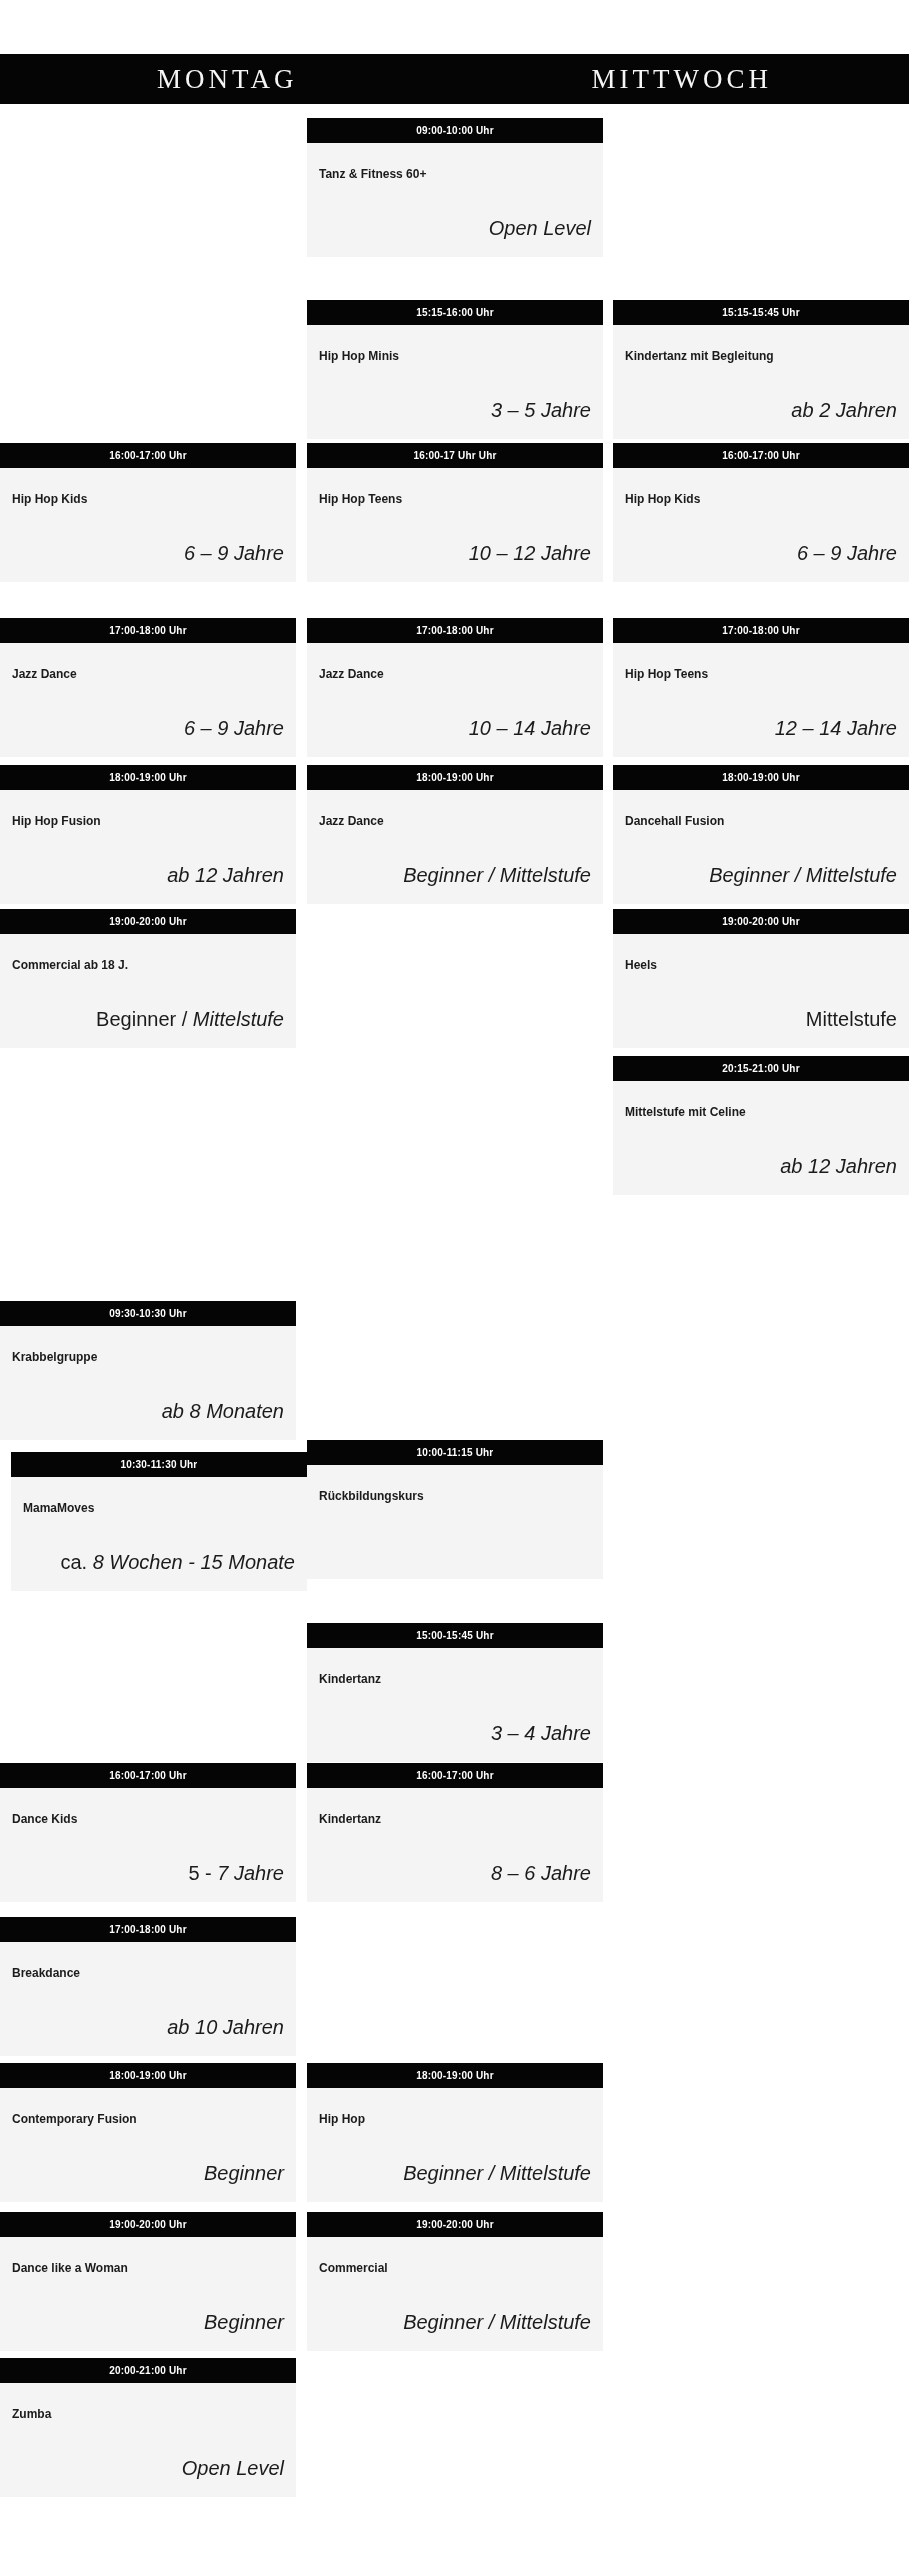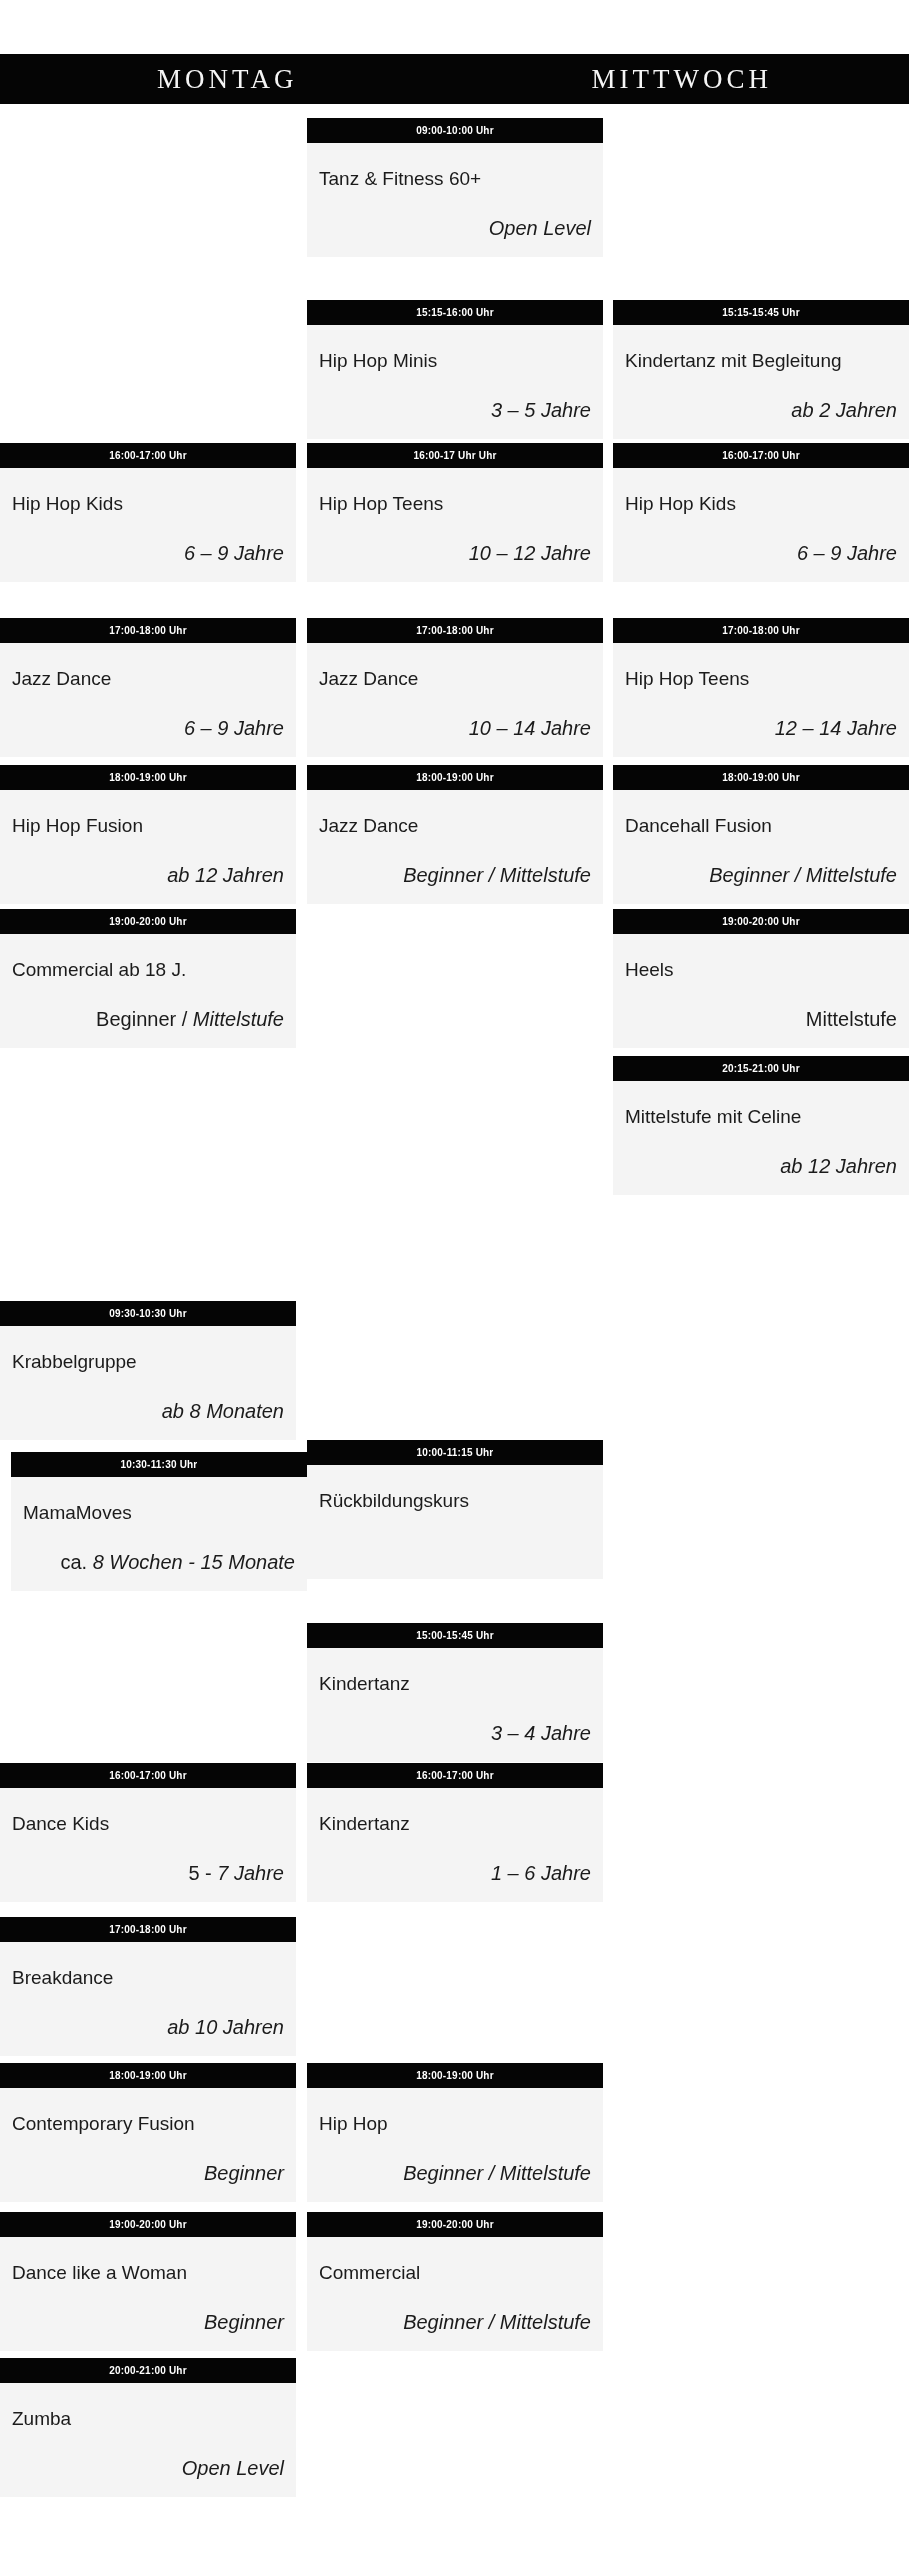--- a/index.html
+++ b/index.html
@@ -51,22 +51,22 @@
   .card-body{
     height:114px;
     background:var(--body-bg);
     box-sizing:border-box;
     padding:25px 12px 17px 12px;
     display:flex;
     flex-direction:column;
     justify-content:space-between;
   }
   .card-title{
-    font-weight:normal;
-    font-size:19px;
+    font-weight:bold;
+    font-size:12px;
     color:var(--text);
     line-height:1.15;
     white-space:nowrap;
   }
   .card-level{
     align-self:flex-end;
     font-size:20px;
     color:var(--text);
     text-align:right;
     white-space:pre;
@@ -251,21 +251,21 @@
         <div class="card-time">15:00-15:45 Uhr</div>
         <div class="card-body">
           <div class="card-title">Kindertanz</div>
           <div class="card-level"><span class="italic">3 – 4 Jahre</span></div>
         </div>
       </div>
       <div class="card" style="left: 307px; top: 1763px;">
         <div class="card-time">16:00-17:00 Uhr</div>
         <div class="card-body">
           <div class="card-title">Kindertanz</div>
-          <div class="card-level"><span class="italic">1 – 6 Jahre</span></div>
+          <div class="card-level"><span class="italic">8 – 6 Jahre</span></div>
         </div>
       </div>
       <div class="card" style="left: 307px; top: 2063px;">
         <div class="card-time">18:00-19:00 Uhr</div>
         <div class="card-body">
           <div class="card-title">Hip Hop</div>
           <div class="card-level"><span class="italic">Beginner / Mittelstufe</span></div>
         </div>
       </div>
       <div class="card" style="left: 307px; top: 2212px;">

